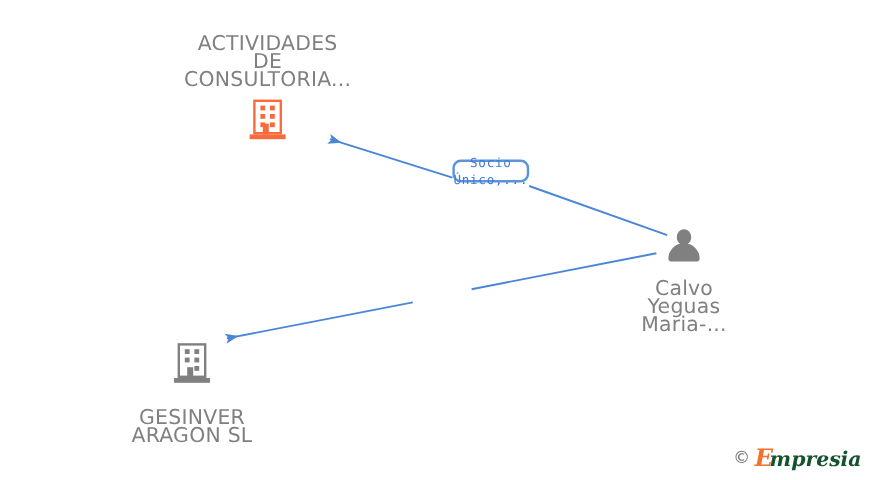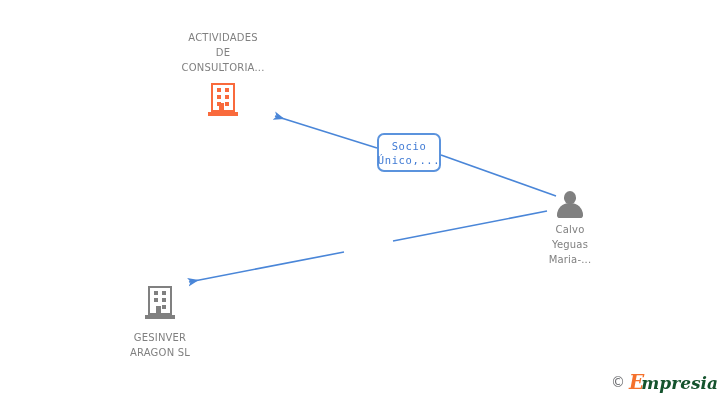--- a/index.html
+++ b/index.html
@@ -26,21 +26,21 @@
   }
 
   
   .node {
     position: absolute;
     text-align: center;
   }
 
   .node-label {
     font-family: "DejaVu Sans", "Liberation Sans", sans-serif;
-    font-size: 10px;
+    font-size: 17px;
     line-height: 15px;
     color: #808080;
     white-space: pre-line;
     letter-spacing: 0.2px;
   }
 
   
   .building {
     position: relative;
     width: 30px;
@@ -194,41 +194,41 @@
       <div class="b-door"></div>
       <div class="b-base"></div>
     </div>
   </div>
 
   <div class="node" style="left:495px; top:191px; width:150px;">
     <div class="person">
       <div class="p-head"></div>
       <div class="p-body"></div>
     </div>
-    <div class="node-label" style="margin-top:4px;">Calvo
+    <div class="node-label" style="margin-top:16px;">Calvo
 Yeguas
 Maria-...</div>
   </div>
 
   <div class="node" style="left:85px; top:286px; width:150px;">
     <div class="building" style="color:#808080;">
       <div class="b-body"></div>
       <div class="b-win" style="left:9px;  top:5px;"></div>
       <div class="b-win" style="left:17px; top:5px;"></div>
       <div class="b-win" style="left:9px;  top:12px;"></div>
       <div class="b-win" style="left:17px; top:12px;"></div>
       <div class="b-win" style="left:17px; top:19px;"></div>
       <div class="b-door"></div>
       <div class="b-base"></div>
     </div>
-    <div class="node-label" style="margin-top:11px;">GESINVER
+    <div class="node-label" style="margin-top:22px;">GESINVER
 ARAGON SL</div>
   </div>
 
-  <div class="rel-box" style="left:377px; top:133px; width:64px; height:39px;">Socio
+  <div class="rel-box" style="left:377px; top:133px; width:64px; height:19px;">Socio
 Único,...</div>
 
 
   <div id="watermark">
     <span class="wm-c">©</span>
     <span style="display:flex; align-items:baseline;">
       <span class="wm-e">E</span>
       <span class="wm-rest">mpresia</span>
     </span>
   </div>

